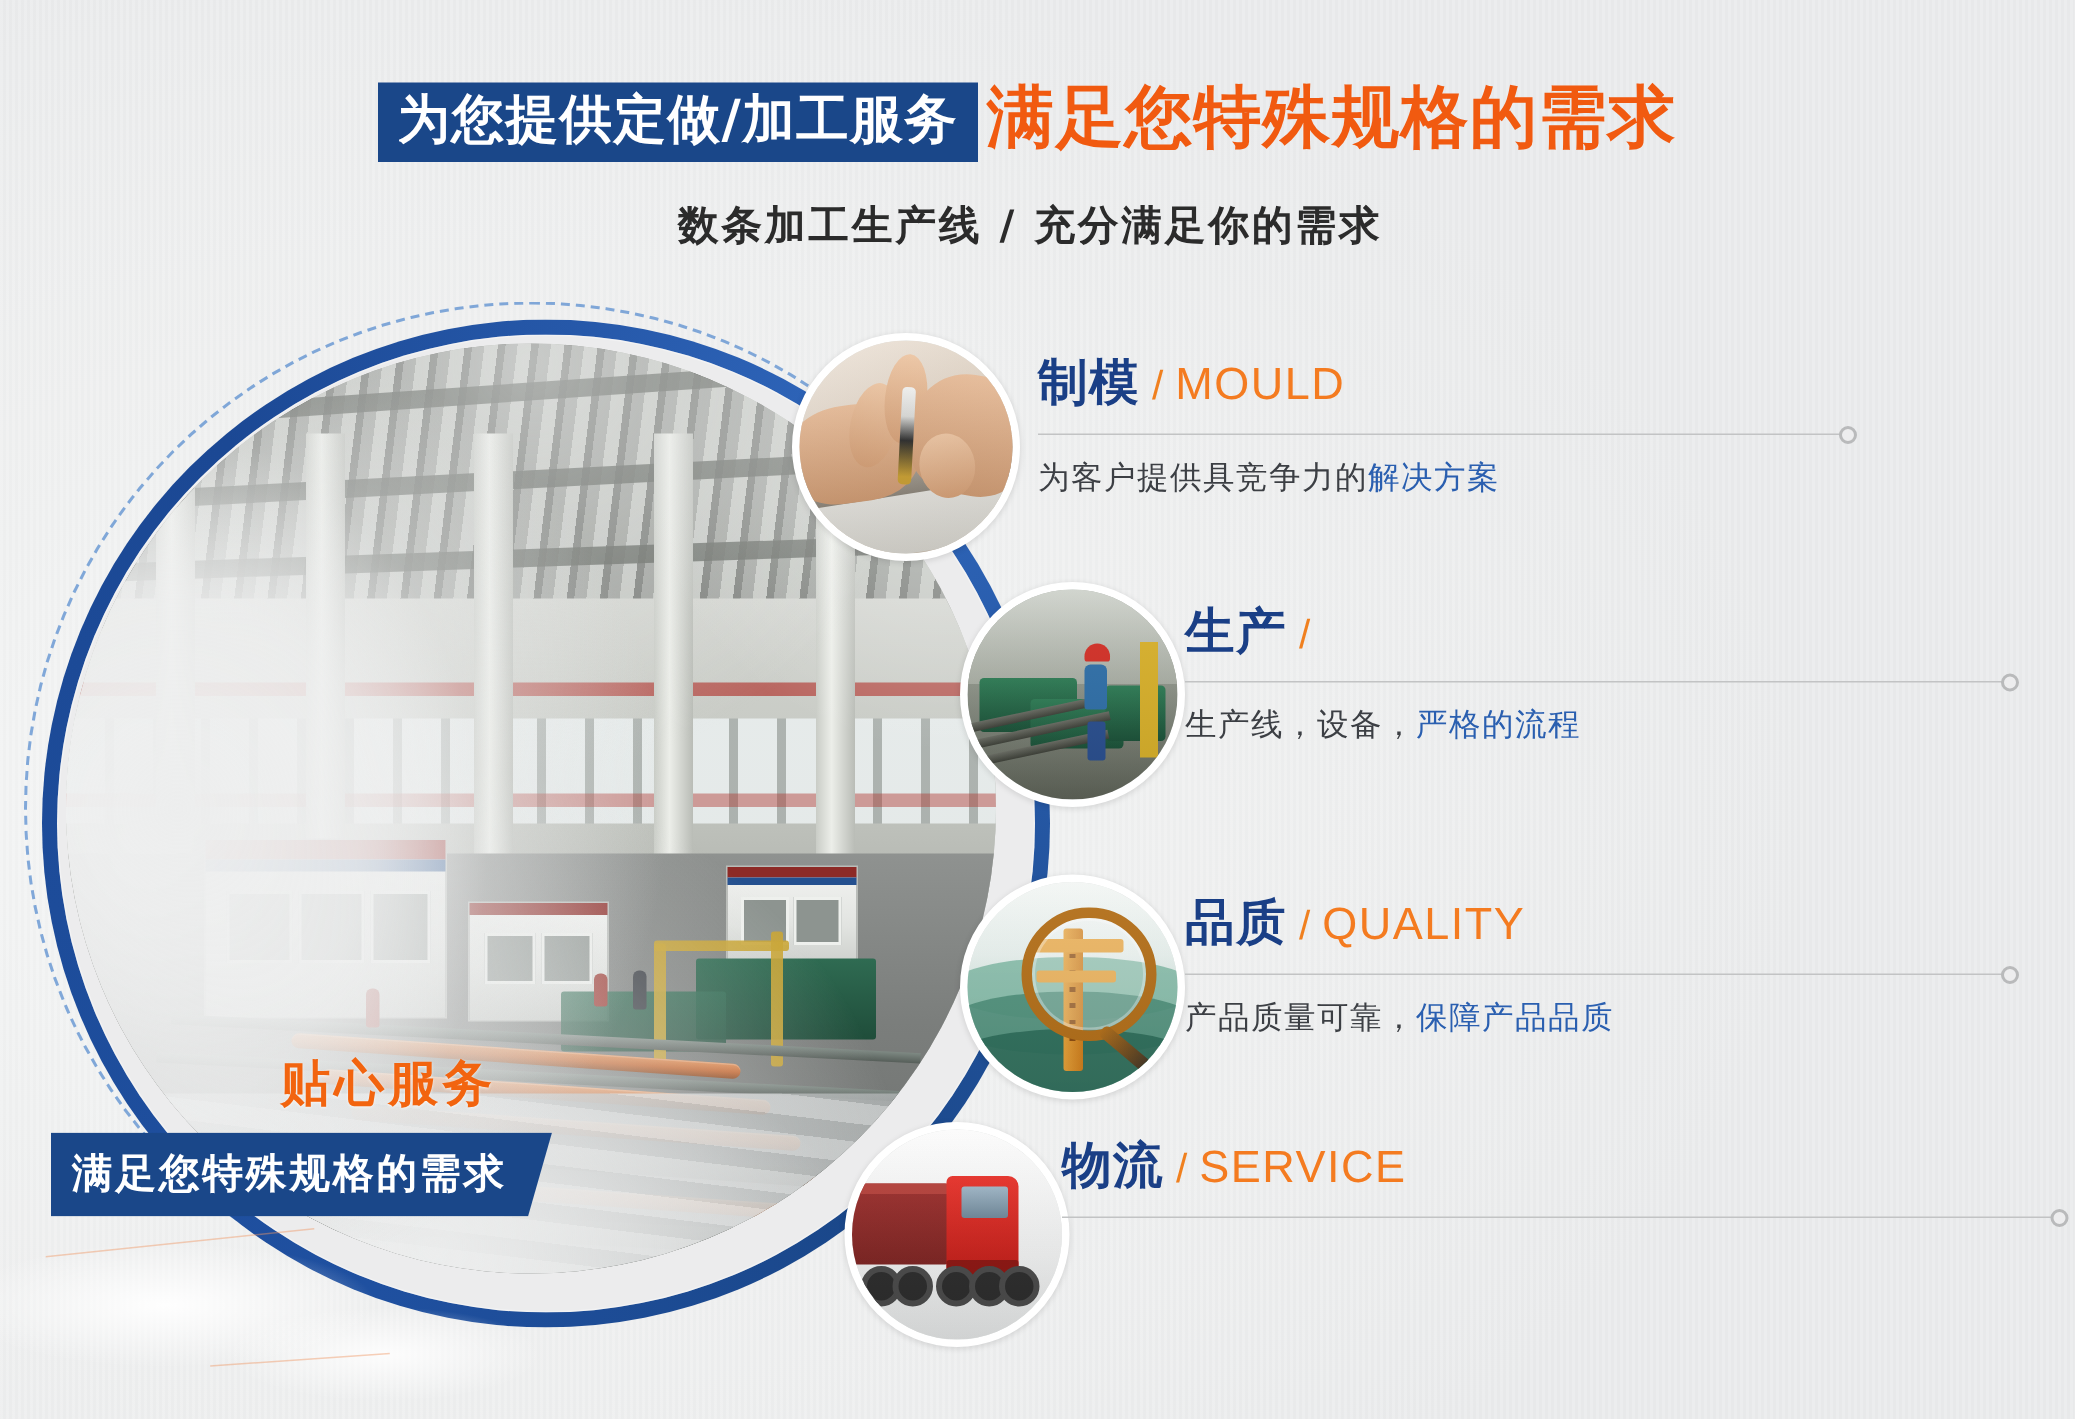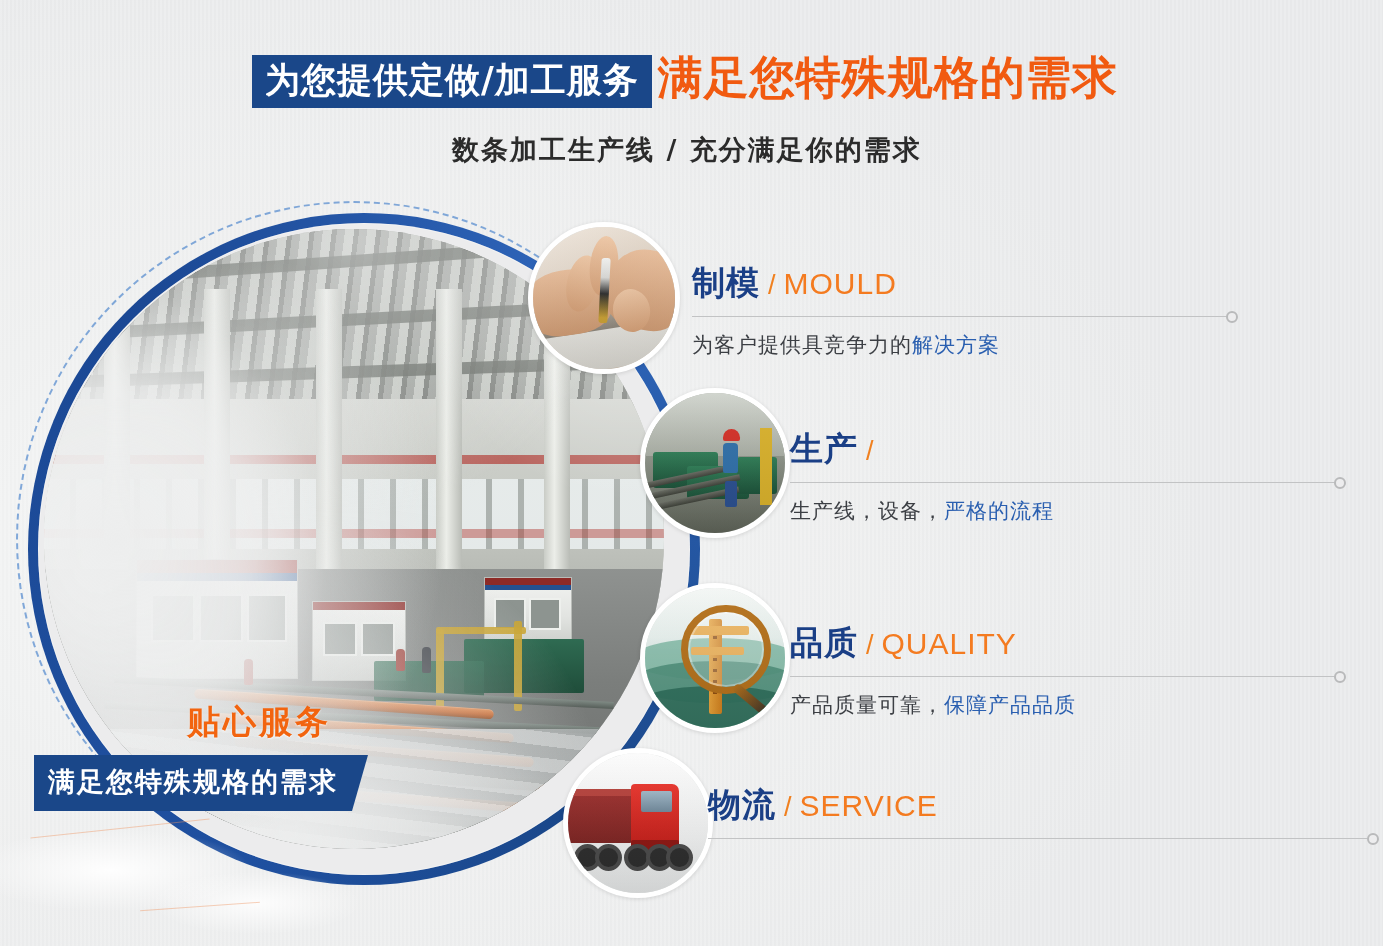--- a/index.html
+++ b/index.html
@@ -170,21 +170,20 @@
   .f-thumb{
     position:absolute;border-radius:50%;overflow:hidden;
     border:5px solid #ffffff;box-shadow:0 1px 4px rgba(0,0,0,.13);
     background:#dfe2e1;
   }
   .f-text{position:absolute;}
   .f-head{white-space:nowrap;line-height:1;display:flex;align-items:baseline;}
   .f-cn{
     color:#1a3f86;font-weight:bold;font-size:33px;letter-spacing:1px;
     font-family:"DejaVu Sans","Liberation Sans",sans-serif;
-    margin-top:28px;
   }
   .f-slash{color:#f0801f;font-size:27px;margin:0 8px;font-weight:normal;}
   .f-en{color:#f47b20;font-size:30px;letter-spacing:1px;font-family:"Liberation Sans",sans-serif;}
   .f-rule{position:relative;height:1px;background:#c2c3c4;margin-top:17px;}
   .f-rule .dot{
     position:absolute;right:-11px;top:-5px;width:8px;height:8px;border-radius:50%;
     background:#ededee;border:2.5px solid #b9babb;
   }
   .f-desc{
     margin-top:14px;color:#3c3f44;font-size:21px;letter-spacing:1px;white-space:nowrap;

